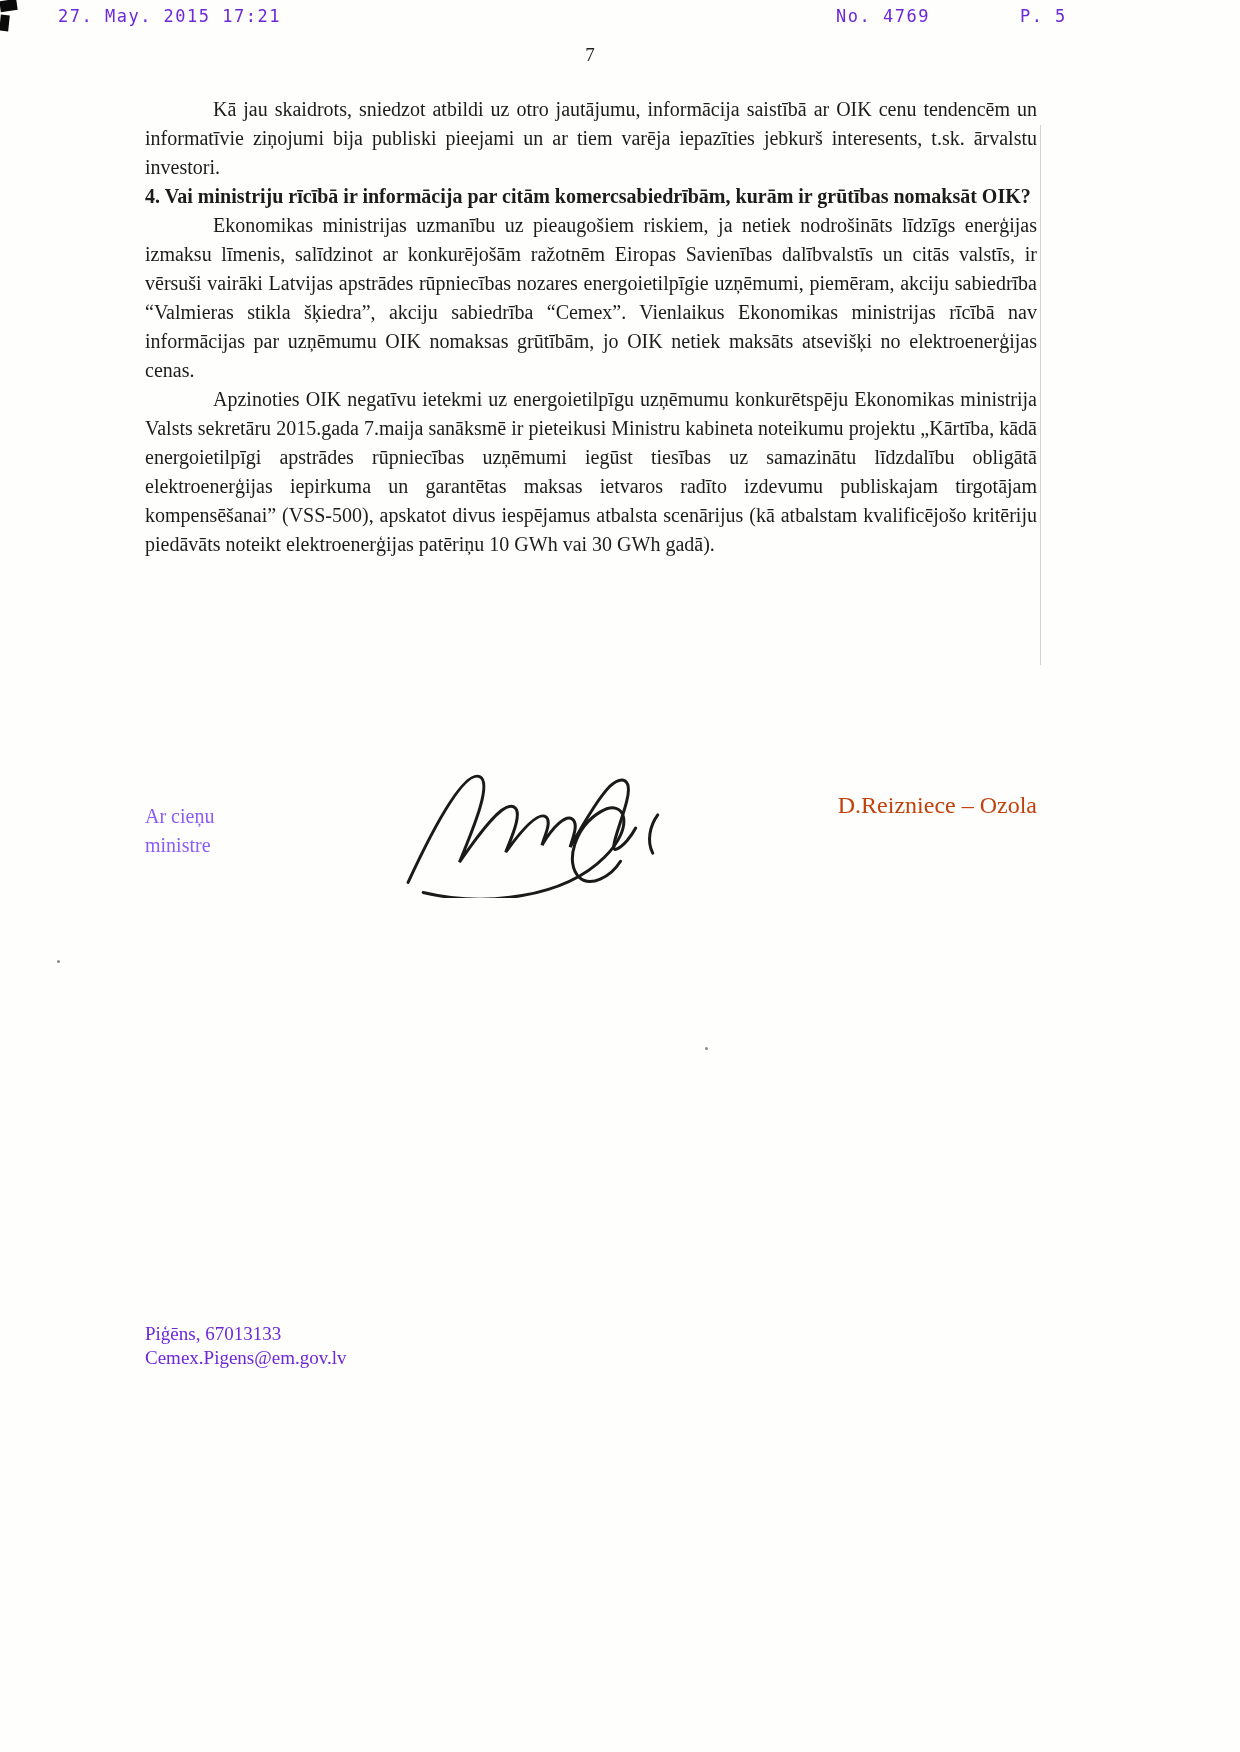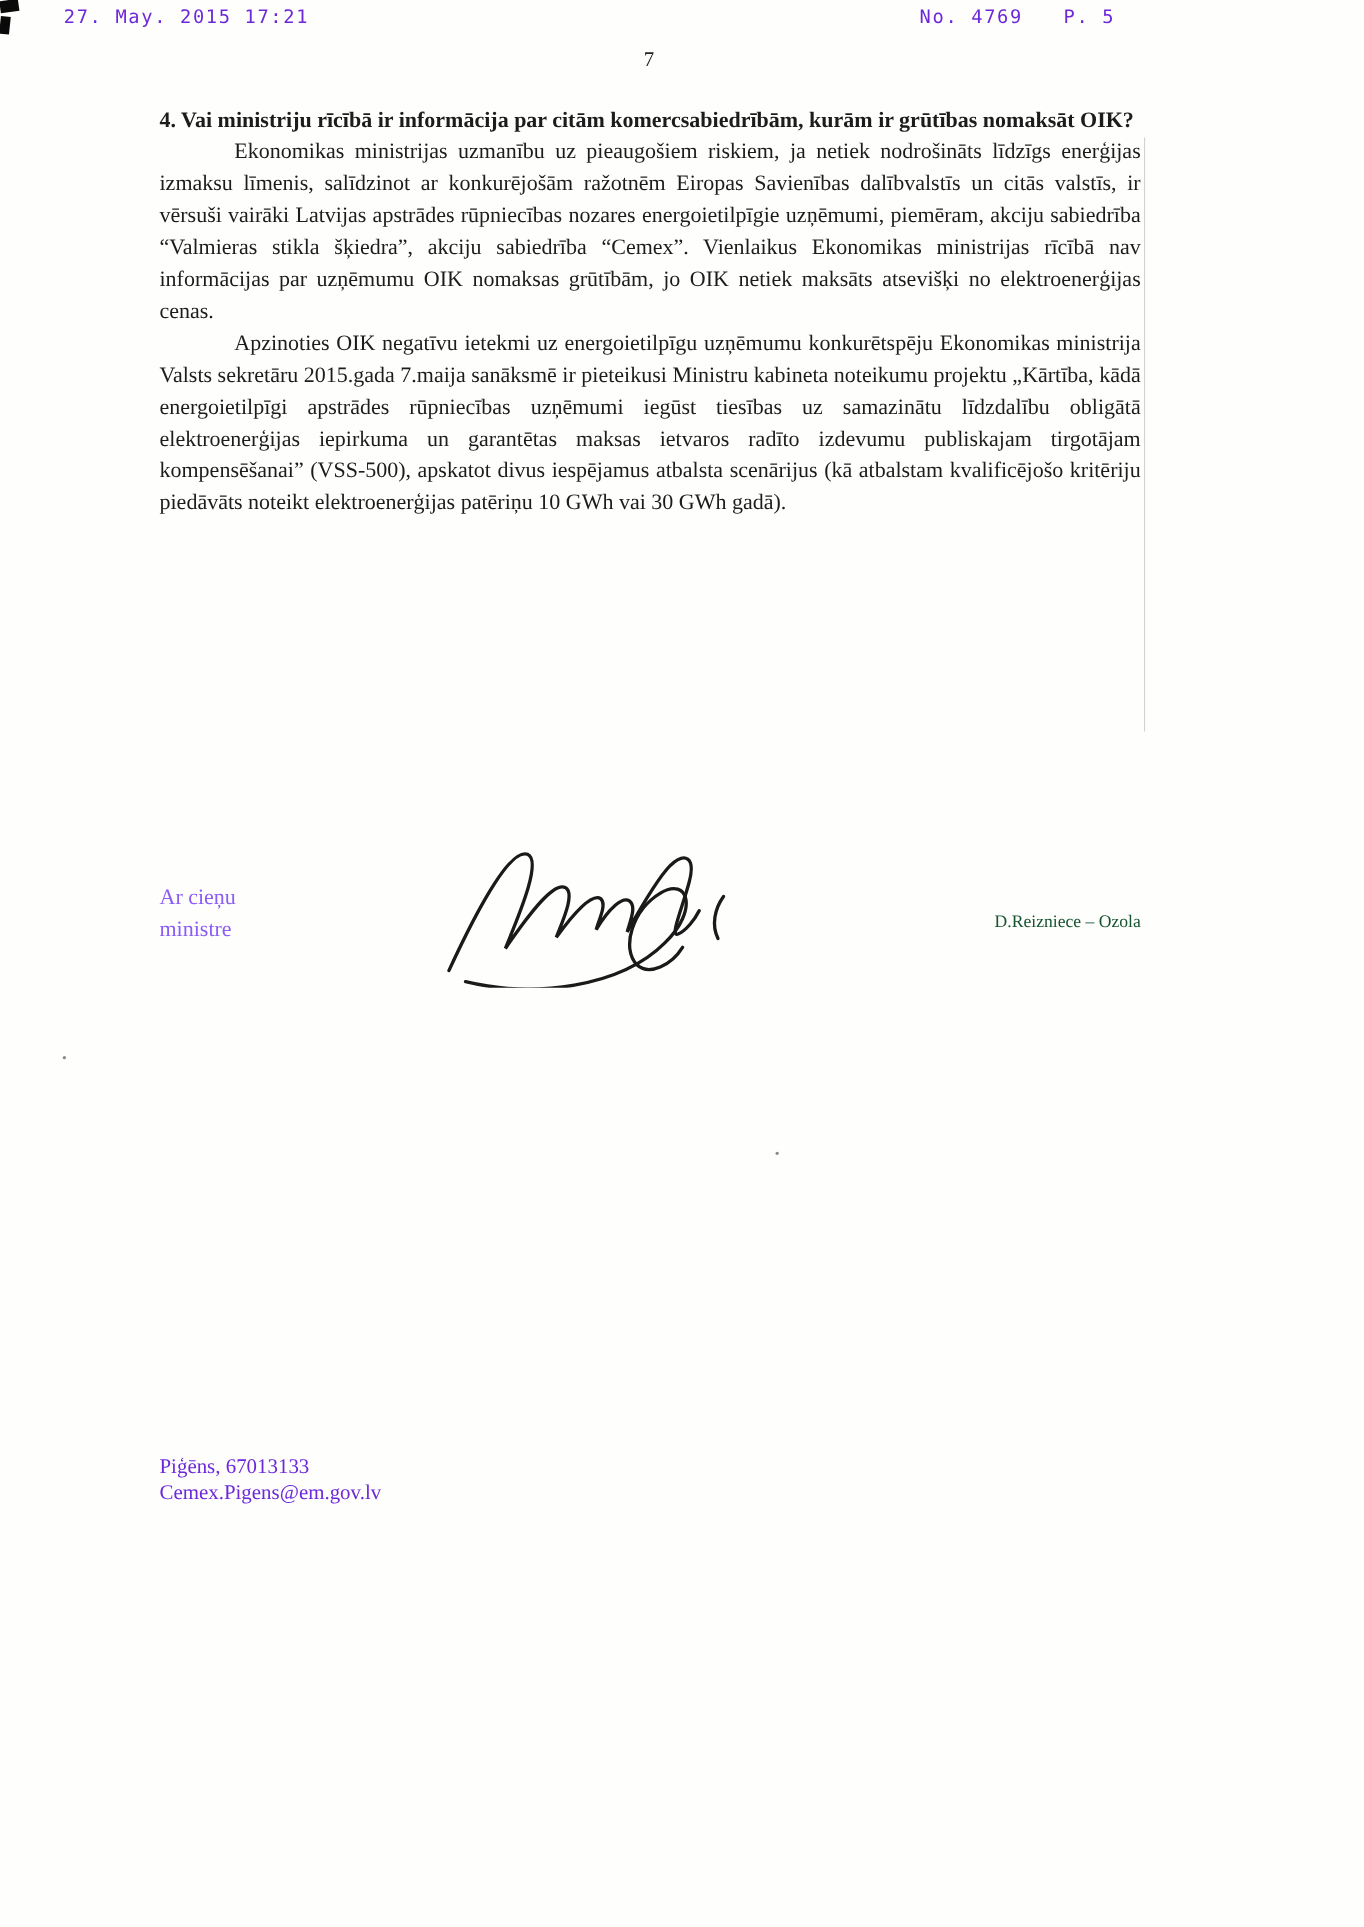--- a/index.html
+++ b/index.html
@@ -17,21 +17,21 @@
   .fax-text {
     position:absolute;
     top:6px;
     font-family:"DejaVu Sans Mono", monospace;
     font-size:17px;
     letter-spacing:1.5px;
     color:#6d28d9;
     white-space:nowrap;
   }
   .fax-left { left:58px; }
-  .fax-right { left:836px; display:flex; gap:37px; }
+  .fax-right { left:836px; display:flex; gap:90px; }
 
   .page-number {
     position:absolute;
     top:44px;
     left:540px;
     width:100px;
     text-align:center;
     font-size:19px;
     color:#222;
   }
@@ -57,23 +57,23 @@
     position:absolute;
     left:145px;
     top:802px;
     font-size:20px;
     line-height:29px;
     color:#8b5cf6;
   }
   .signer {
     position:absolute;
     right:203px;
-    top:830px;
-    font-size:16px;
-    color:#14532d;
+    top:792px;
+    font-size:24px;
+    color:#c2410c;
     white-space:nowrap;
   }
   .signature {
     position:absolute;
     left:393px;
     top:756px;
     width:302px;
     height:142px;
   }
 
@@ -116,20 +116,21 @@
 
   <div class="fax-text fax-left">27. May. 2015 17:21</div>
   <div class="fax-text fax-right">
     <span>No. 4769</span>
     <span>P. 5</span>
   </div>
 
   <div class="page-number">7</div>
 
   <div class="content">
+    <p class="indent">Kā jau skaidrots, sniedzot atbildi uz otro jautājumu, informācija saistībā ar OIK cenu tendencēm un informatīvie ziņojumi bija publiski pieejami un ar tiem varēja iepazīties jebkurš interesents, t.sk. ārvalstu investori.</p>
     <p class="heading gap-top">4. Vai ministriju rīcībā ir informācija par citām komercsabiedrībām, kurām ir grūtības nomaksāt OIK?</p>
     <p class="indent">Ekonomikas ministrijas uzmanību uz pieaugošiem riskiem, ja netiek nodrošināts līdzīgs enerģijas izmaksu līmenis, salīdzinot ar konkurējošām ražotnēm Eiropas Savienības dalībvalstīs un citās valstīs, ir vērsuši vairāki Latvijas apstrādes rūpniecības nozares energoietilpīgie uzņēmumi, piemēram, akciju sabiedrība “Valmieras stikla šķiedra”, akciju sabiedrība “Cemex”. Vienlaikus Ekonomikas ministrijas rīcībā nav informācijas par uzņēmumu OIK nomaksas grūtībām, jo OIK netiek maksāts atsevišķi no elektroenerģijas cenas.</p>
     <p class="indent">Apzinoties OIK negatīvu ietekmi uz energoietilpīgu uzņēmumu konkurētspēju Ekonomikas ministrija Valsts sekretāru 2015.gada 7.maija sanāksmē ir pieteikusi Ministru kabineta noteikumu projektu „Kārtība, kādā energoietilpīgi apstrādes rūpniecības uzņēmumi iegūst tiesības uz samazinātu līdzdalību obligātā elektroenerģijas iepirkuma un garantētas maksas ietvaros radīto izdevumu publiskajam tirgotājam kompensēšanai” (VSS-500), apskatot divus iespējamus atbalsta scenārijus (kā atbalstam kvalificējošo kritēriju piedāvāts noteikt elektroenerģijas patēriņu 10 GWh vai 30 GWh gadā).</p>
   </div>
 
   <div class="salutation">
     <div>Ar cieņu</div>
     <div>ministre</div>
   </div>
 

